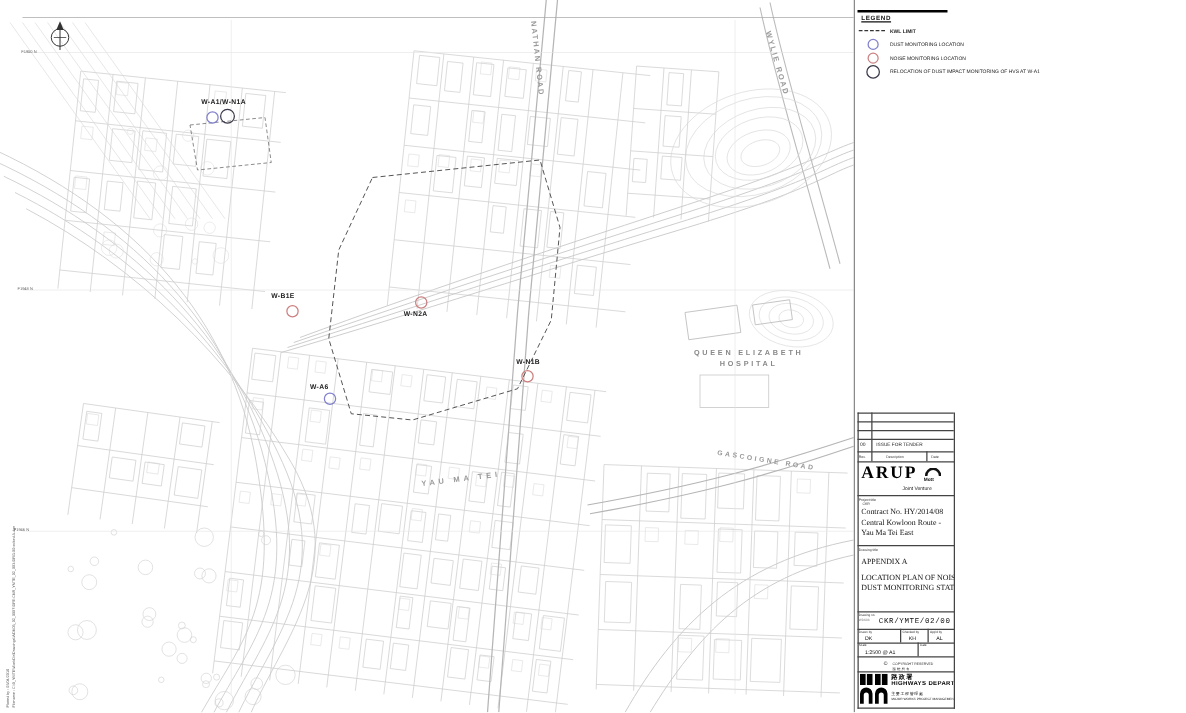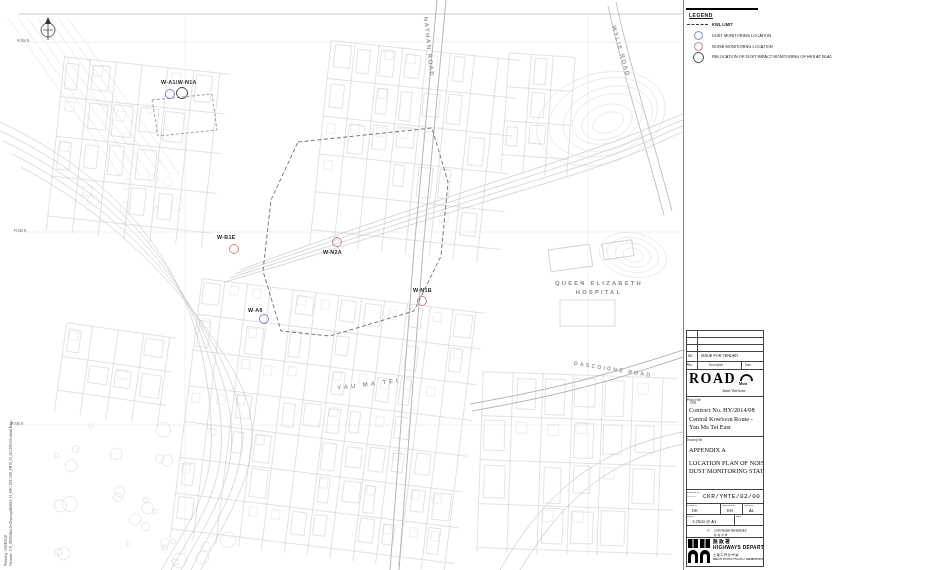--- a/index.html
+++ b/index.html
@@ -450,21 +450,21 @@
     <div class="ln" style="left:3px;top:361px;width:77px;height:0.5px;"></div>
     <div class="ln" style="left:3px;top:369px;width:78px;height:1.2px;"></div>
     <div class="vln" style="left:14px;top:330px;width:0.5px;height:39px;"></div>
     <div style="left:5px;top:353px;font-size:4px;">00</div>
     <div style="left:18px;top:353.5px;font-size:3.8px;white-space:nowrap;">ISSUE FOR TENDER</div>
     <div class="tb-small" style="left:4px;top:363px;">Rev.</div>
     <div class="tb-small" style="left:26px;top:363px;">Description</div>
     <div class="tb-small" style="left:62px;top:363px;">Date</div>
     <div class="vln" style="left:58px;top:361px;width:0.5px;height:8px;"></div>
 
-    <div class="arup">ROAD</div>
+    <div class="arup">ARUP</div>
     <div class="mm-arc"></div>
     <div class="mm-text">Mott</div>
     <div class="jv">Joint Venture</div>
     <div class="ln" style="left:3px;top:395.5px;width:78px;height:1px;"></div>
 
     <div class="tb-small" style="left:4px;top:397.5px;">Project title</div>
     <div class="tb-small" style="left:7px;top:401px;">CKR</div>
     <div class="tb-text serif clip" style="left:6px;top:406px;width:75px;">Contract No. HY/2014/08</div>
     <div class="tb-text serif clip" style="left:6px;top:415px;width:75px;">Central Kowloon Route -</div>
     <div class="tb-text serif clip" style="left:6px;top:423px;width:75px;">Yau Ma Tei East</div>

